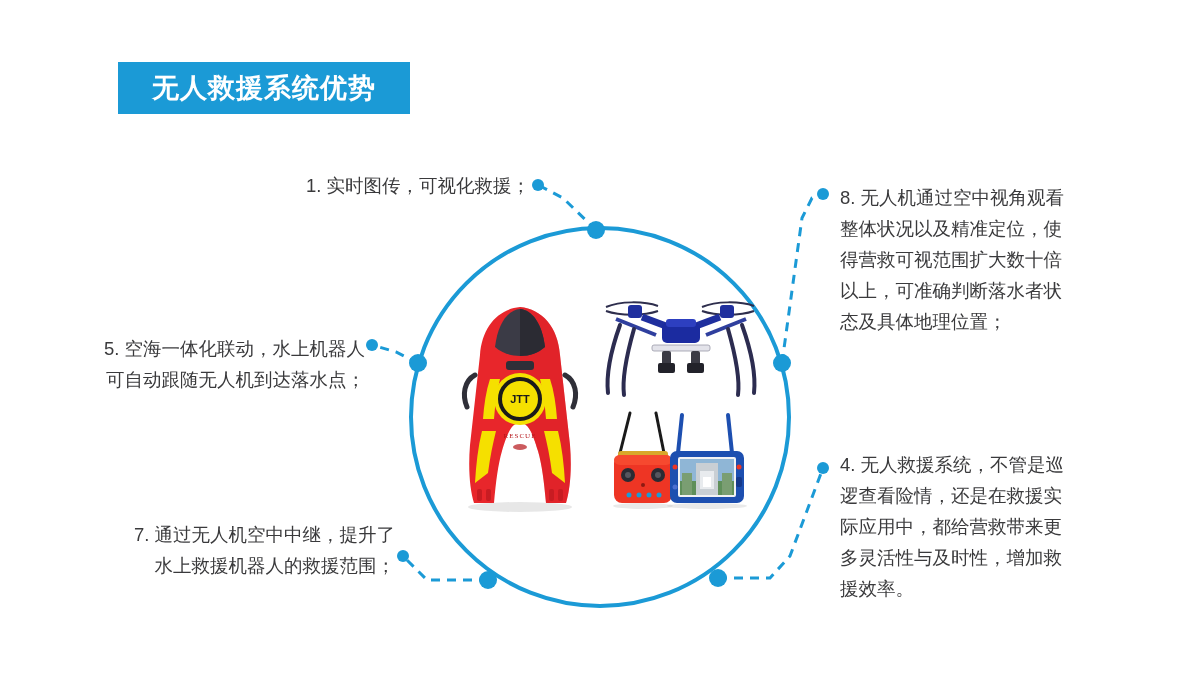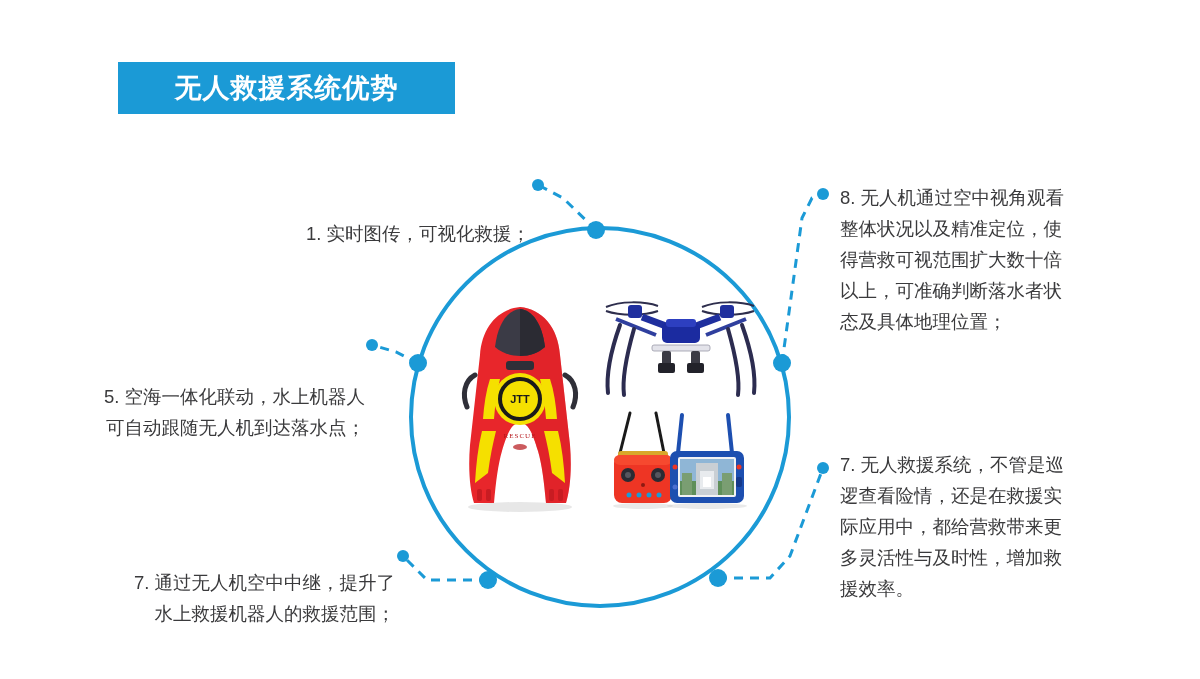--- a/index.html
+++ b/index.html
@@ -19,21 +19,21 @@
     left: 0; top: 0;
     width: 1200px;
     height: 679px;
   }
 
   
   #title-banner {
     position: absolute;
     left: 118px;
     top: 62px;
-    width: 337px;
+    width: 292px;
     height: 52px;
     background: #1b9ad6;
     display: flex;
     align-items: center;
     justify-content: center;
   }
   #title-banner .banner-text {
     color: #ffffff;
     font-size: 27px;
     font-weight: bold;
@@ -61,21 +61,21 @@
   }
 
   
   .callout {
     position: absolute;
     color: #3a3a3c;
     font-size: 18.5px;
     line-height: 31px;
     white-space: pre-line;
   }
-  .callout.right-align { text-align: right; margin-top: 48px; }
+  .callout.right-align { text-align: right; }
   .callout.left-align  { text-align: left; }
 
   #callout-1 {
     left: 190px;
     top: 170px;
     width: 340px;
     text-align: right;
   }
   #callout-2 {
     left: 40px;
@@ -270,19 +270,19 @@
   <div class="callout right-align" id="callout-1">1. 实时图传，可视化救援；</div>
   <div class="callout right-align" id="callout-2">5. 空海一体化联动，水上机器人
 可自动跟随无人机到达落水点；</div>
   <div class="callout right-align" id="callout-3">7. 通过无人机空中中继，提升了
 水上救援机器人的救援范围；</div>
   <div class="callout left-align" id="callout-4">8. 无人机通过空中视角观看
 整体状况以及精准定位，使
 得营救可视范围扩大数十倍
 以上，可准确判断落水者状
 态及具体地理位置；</div>
-  <div class="callout left-align" id="callout-5">7. 无人救援系统，不管是巡
+  <div class="callout left-align" id="callout-5">4. 无人救援系统，不管是巡
 逻查看险情，还是在救援实
 际应用中，都给营救带来更
 多灵活性与及时性，增加救
 援效率。</div>
 
 </div>
 
 </body></html>

